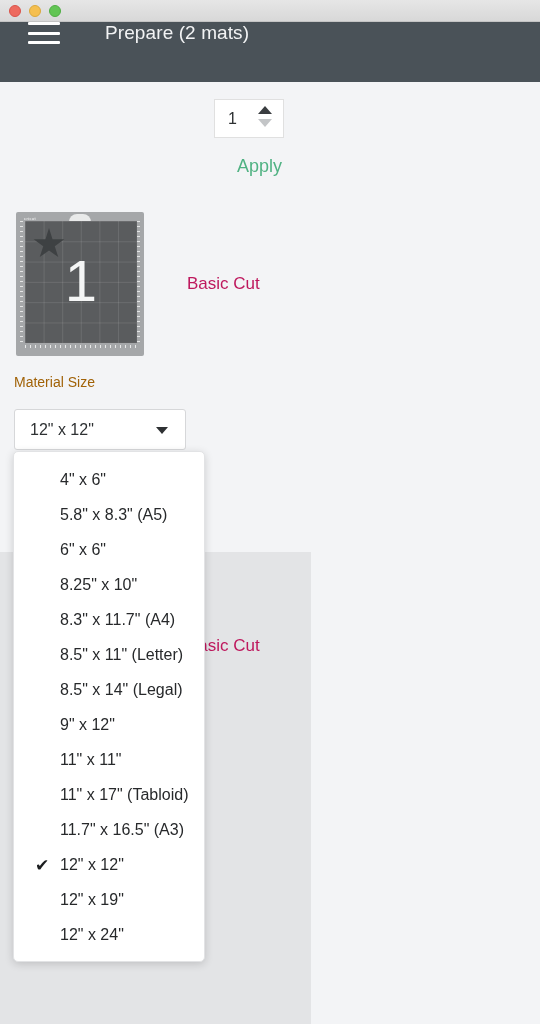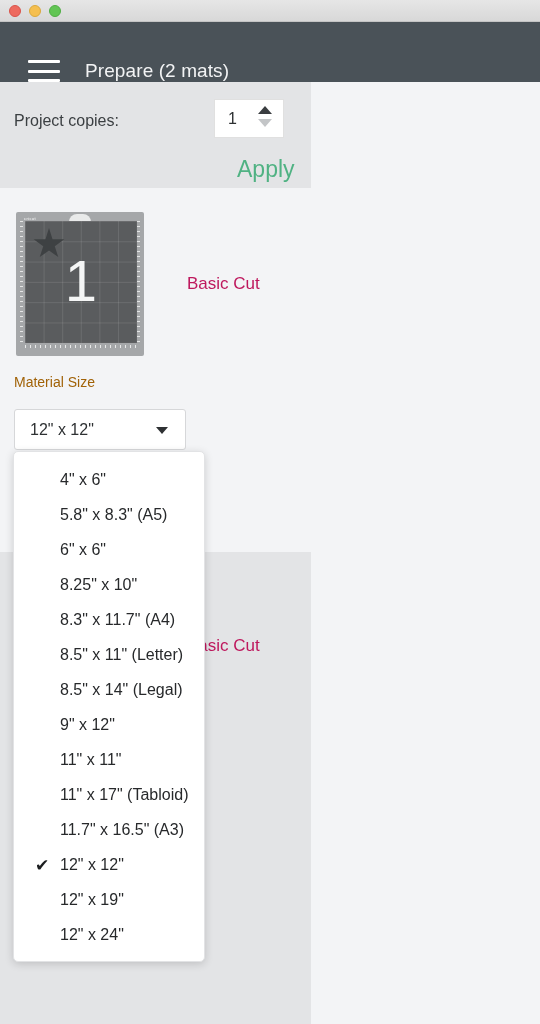--- a/index.html
+++ b/index.html
@@ -26,21 +26,21 @@
   .light { width: 12px; height: 12px; border-radius: 50%; display: block; }
   .light.red    { background: #ed6a5f; border: 1px solid #d9534a; }
   .light.yellow { background: #f5bf4f; border: 1px solid #dba93c; }
   .light.green  { background: #62c554; border: 1px solid #4fae43; }
 
   
   .appbar {
     position: absolute; left: 0; top: 22px;
     width: 540px; height: 60px;
     background: #4a5258;
-    display: flex; align-items: flex-end;
+    display: flex; align-items: flex-start; gap: 20px;
   }
   .hamburger {
     margin-left: 28px; width: 32px; height: 22px;
     display: flex; flex-direction: column; justify-content: space-between;
     cursor: pointer;
   }
   .hamburger span { display: block; height: 3px; background: #ffffff; border-radius: 1px; }
   .appbar-title {
     margin-left: 25px;
     color: #f2f3f4;
@@ -81,21 +81,21 @@
   }
   .arrow-down {
     width: 0; height: 0;
     border-left: 7px solid transparent;
     border-right: 7px solid transparent;
     border-top: 8px solid #c3c5c7;
     cursor: pointer;
   }
   .apply-link {
     position: absolute; left: 237px; top: 156px;
-    font-size: 23px; color: #50b283; cursor: pointer;
+    font-size: 18px; color: #50b283; cursor: pointer;
   }
 
   
   .mat-card {
     position: absolute; left: 0; width: 311px;
     background: #e3e4e6;
   }
   #mat-card-1 { top: 196px; height: 348px; background: transparent; }
   #mat-card-2 { top: 552px; height: 472px; }
 
@@ -238,23 +238,20 @@
 
   <div class="appbar">
     <div class="hamburger">
       <span></span>
       <span></span>
       <span></span>
     </div>
     <div class="appbar-title">Prepare (2 mats)</div>
   </div>
 
-  <div class="copies-panel">
-    <div class="copies-label">Project copies:</div>
-  </div>
 
   <div class="spinner">
     <span class="spinner-value">1</span>
     <span class="spinner-arrows">
       <span class="arrow-up"></span>
       <span class="arrow-down"></span>
     </span>
   </div>
 
   <div class="apply-link">Apply</div>

